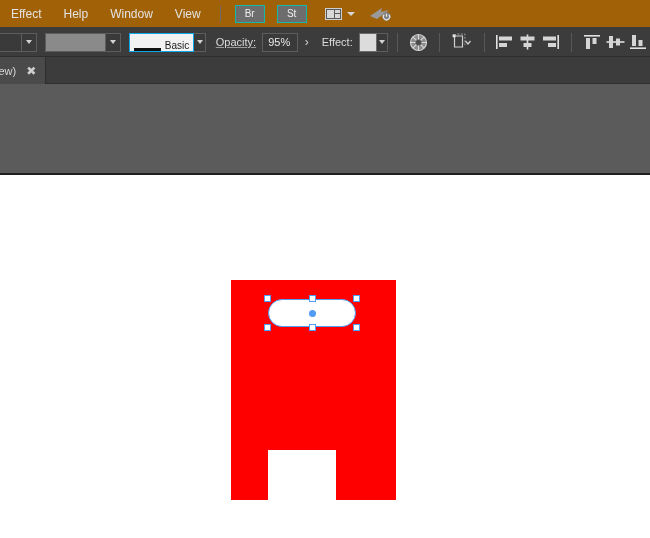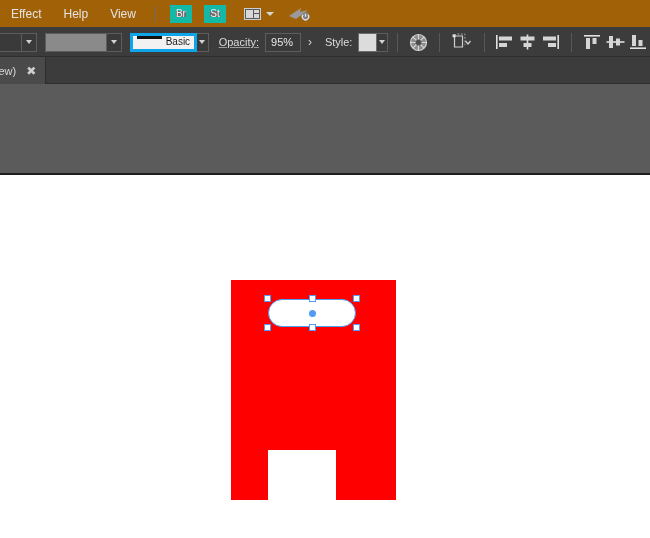--- a/index.html
+++ b/index.html
@@ -19,22 +19,22 @@
     border-bottom: 1px solid #3d3d3d;
   }
   .menu-item {
     color: #e4e4e4; font-size: 12px; line-height: 1;
     padding: 6px 11px; white-space: nowrap; cursor: default;
   }
   .menu-sep {
     width: 1px; height: 16px; background: #6e6e6e; margin: 0 8px;
   }
   .appbtn {
-    width: 22px; height: 18px; margin: 0 6px;
-    background: #6d6d6d; border: 6px solid #14b8a6;
+    width: 30px; height: 18px; margin: 0 6px;
+    background: #6d6d6d; border: 1px solid #14b8a6;
     color: #efefef; font-size: 10px;
     display: flex; align-items: center; justify-content: center;
     cursor: default;
   }
   .ws-switch {
     display: flex; align-items: center; gap: 5px;
     margin-left: 12px; cursor: default;
   }
   .ws-icon {
     width: 17px; height: 12px; border: 1px solid #cfcfcf;
@@ -70,22 +70,22 @@
   .dd-caret {
     width: 0; height: 0; border-left: 3.5px solid transparent;
     border-right: 3.5px solid transparent; border-top: 4px solid #d2d2d2;
   }
   .swatch-dd { width: 53px; margin-left: -1px; }
   .grey-dd  { width: 108px; margin-left: 8px; }
   .grey-dd .face { background: #8a8a8a; }
 
   .stroke-dd {
     width: 90px; height: 19px; background: #f2f2f2;
-    border: 3px solid #0ea5e9; margin-left: 8px;
-    display: flex; align-items: flex-start; padding: 0 4px; gap: 4px;
+    border: 1px solid #0ea5e9; margin-left: 8px;
+    display: flex; align-items: flex-end; padding: 0 4px; gap: 4px;
   }
   .stroke-line { flex: 1; height: 3px; background: #111; }
   .stroke-label { font-size: 10px; color: #1a1a1a; }
   .stroke-arrow {
     width: 16px; height: 19px; border: 1px solid #5d5d5d;
     border-left: none; background: #3a3a3a;
     display: flex; align-items: center; justify-content: center;
   }
   .ctl-label {
     font-size: 11px; color: #dcdcdc; margin-left: 10px;
@@ -163,20 +163,21 @@
   }
 </style>
 </head>
 <body>
 
 <div id="app">
 
   <div class="menubar">
     <div class="menu-item">Effect</div>
     <div class="menu-item">Help</div>
+    <div class="menu-item">Window</div>
     <div class="menu-item">View</div>
 
     <div class="menu-sep"></div>
 
     <div class="appbtn">Br</div>
     <div class="appbtn">St</div>
 
     <div class="ws-switch">
       <span class="ws-icon">
         <i></i>
@@ -219,21 +220,21 @@
       <span class="stroke-label">Basic</span>
     </div>
     <div class="stroke-arrow">
         <span class="dd-caret"></span>
       </div>
 
     <span class="ctl-label">Opacity:</span>
     <span class="ctl-field">95%</span>
     <span class="chev-right">›</span>
 
-    <span class="ctl-label" style="text-decoration:none">Style:</span>
+    <span class="ctl-label" style="text-decoration:none">Effect:</span>
     <span class="style-swatch"></span>
     <span class="style-arrow">
         <span class="dd-caret"></span>
       </span>
 
     <span class="vsep"></span>
 
     <span class="icon-btn">
       <svg width="19" height="19" viewBox="0 0 19 19" aria-hidden="true">
         <circle cx="9.5" cy="9.5" r="8" fill="#8d8d8d" stroke="#d3d3d3" stroke-width="1.2"></circle>

